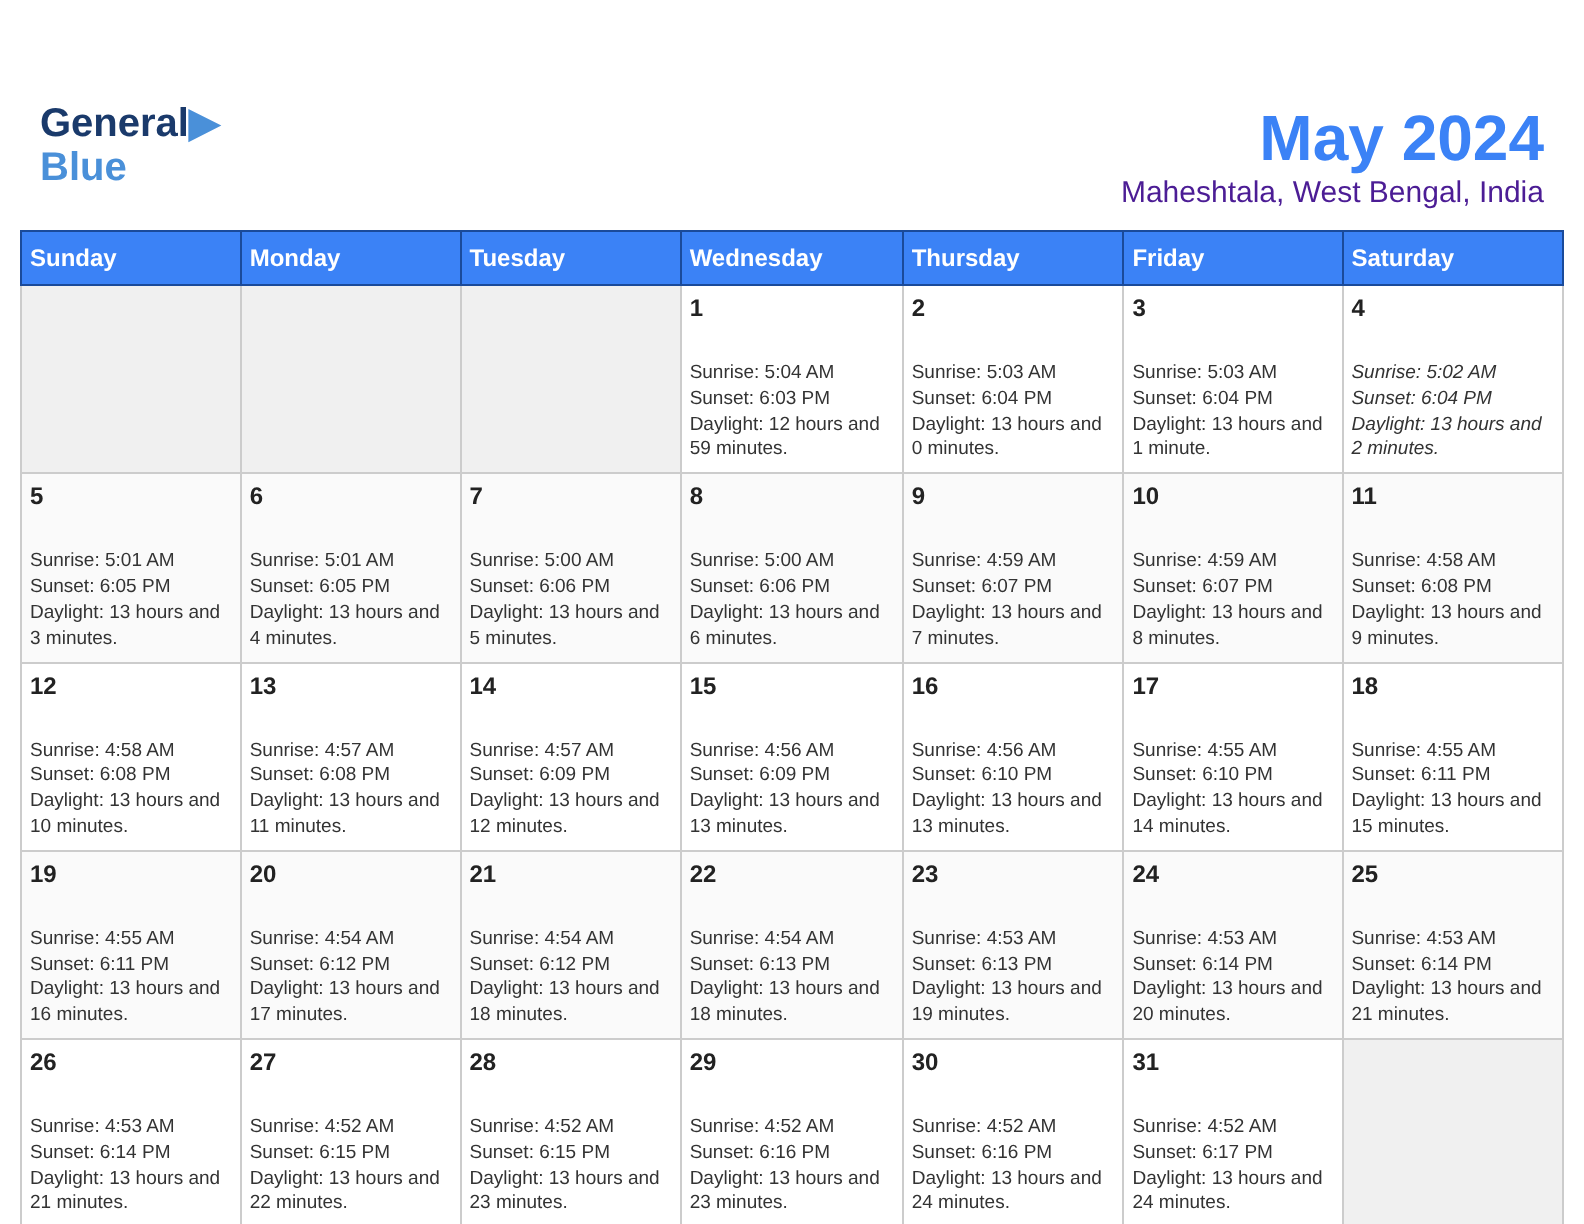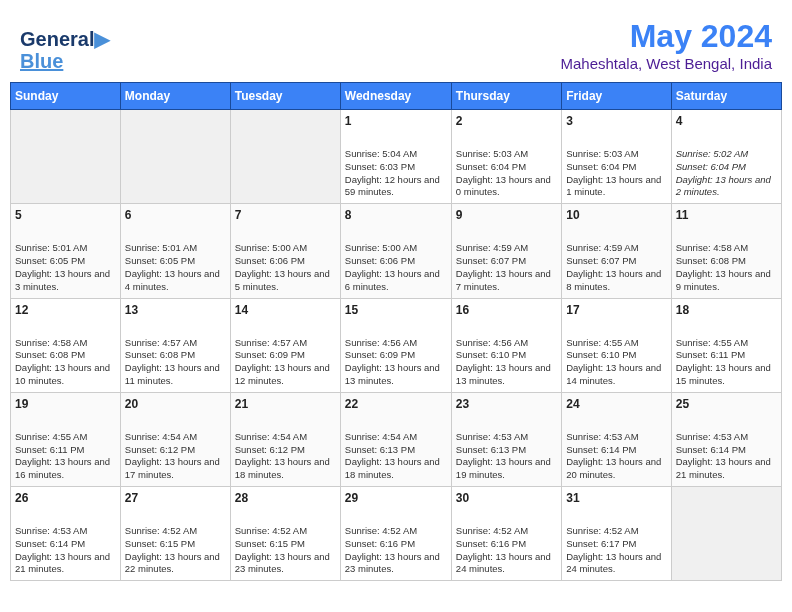--- a/index.html
+++ b/index.html
@@ -6,22 +6,23 @@
     body {
       font-family: Arial, sans-serif;
       background: #fff;
       width: 792px;
       min-height: 612px;
       padding: 10px;
     }
     .header {
       display: flex;
       justify-content: space-between;
-      align-items: flex-end;
+      align-items: flex-start;
       padding: 8px 10px 6px 10px;
+      margin-top: 33px;
     }
     .logo {
       display: flex;
       align-items: center;
     }
     .logo-text {
       font-size: 20px;
       font-weight: bold;
       color: #1a3a6b;
       line-height: 1.1;
@@ -80,21 +81,21 @@
   </style>
 </head>
 <body>
 
 <div class="header">
   <div class="logo">
     <div>
       <div style="display:flex;align-items:center;">
         <span class="logo-text">General<span>▶</span></span>
       </div>
-      <div class="logo-text" style="color:#4a90d9;font-size:20px;text-decoration:underline;">Blue</div>
+      <div class="logo-text" style="color:#4a90d9;font-size:20px;">Blue</div>
     </div>
   </div>
   <div class="title-block">
     <div class="month-title">May 2024</div>
     <div class="location">Maheshtala, West Bengal, India</div>
   </div>
 </div>
 
 <table>
   <thead>

